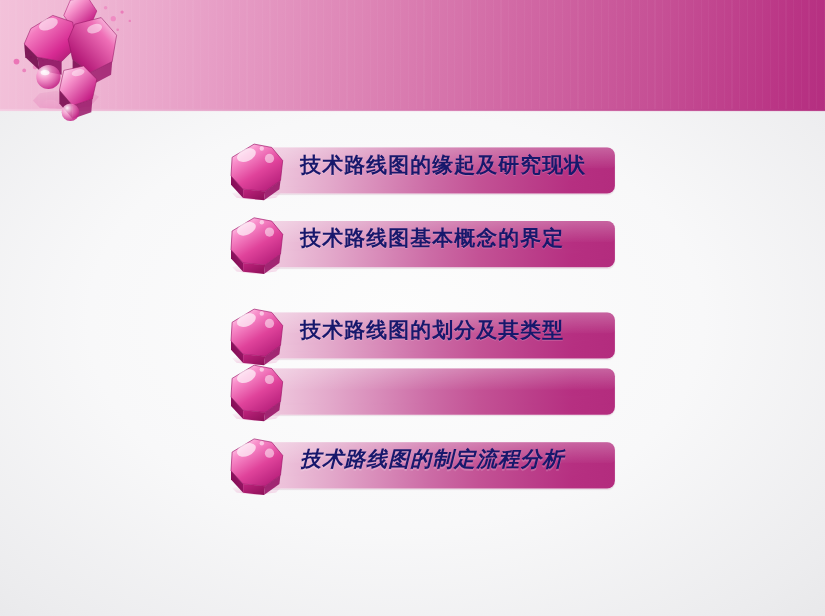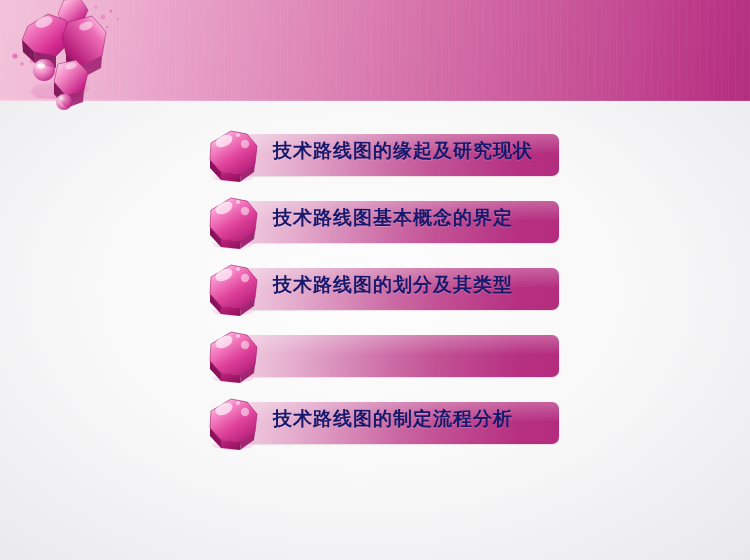--- a/index.html
+++ b/index.html
@@ -381,21 +381,21 @@
           <polygon points="34,44 48,34 47,42 33,52" fill="#9a1869" opacity="0.92"></polygon>
           <ellipse cx="17" cy="11" rx="9" ry="5.5" fill="#ffffff" opacity="0.65" transform="rotate(-24 17 11)"></ellipse>
           <circle cx="38" cy="14" r="4.2" fill="#ffffff" opacity="0.5"></circle>
           <circle cx="31" cy="5" r="2" fill="#ffffff" opacity="0.55"></circle>
         </svg>
       </div>
       <div class="gem-number">2</div>
       <div class="item-label">技术路线图基本概念的界定</div>
     </div>
 
-    <div class="toc-item" style="top:264px;text-decoration:underline;">
+    <div class="toc-item" style="top:280px;text-decoration:underline;">
       <div class="bar-wrap">
         <div class="bar"></div>
         <div class="bar-reflection"></div>
       </div>
       <div class="gem-badge-reflection">
         <svg viewBox="0 0 48 20" width="48" height="20" aria-hidden="true">
           <polygon points="24,0 42,5 46,14 36,20 12,20 2,14 6,5" fill="#d93a95"></polygon>
         </svg>
       </div>
       <div class="gem-badge">
@@ -430,21 +430,21 @@
           <polygon points="3,30 14,42 14,50 3,38" fill="url(#bg1c)"></polygon>
           <polygon points="34,44 48,34 47,42 33,52" fill="#9a1869" opacity="0.92"></polygon>
           <ellipse cx="17" cy="11" rx="9" ry="5.5" fill="#ffffff" opacity="0.65" transform="rotate(-24 17 11)"></ellipse>
           <circle cx="38" cy="14" r="4.2" fill="#ffffff" opacity="0.5"></circle>
           <circle cx="31" cy="5" r="2" fill="#ffffff" opacity="0.55"></circle>
         </svg>
       </div>
       <div class="gem-number">4</div>
     </div>
 
-    <div class="toc-item" style="top:398px;">
+    <div class="toc-item" style="top:398px;font-style:italic;">
       <div class="bar-wrap">
         <div class="bar"></div>
         <div class="bar-reflection"></div>
       </div>
       <div class="gem-badge-reflection">
         <svg viewBox="0 0 48 20" width="48" height="20" aria-hidden="true">
           <polygon points="24,0 42,5 46,14 36,20 12,20 2,14 6,5" fill="#d93a95"></polygon>
         </svg>
       </div>
       <div class="gem-badge">

